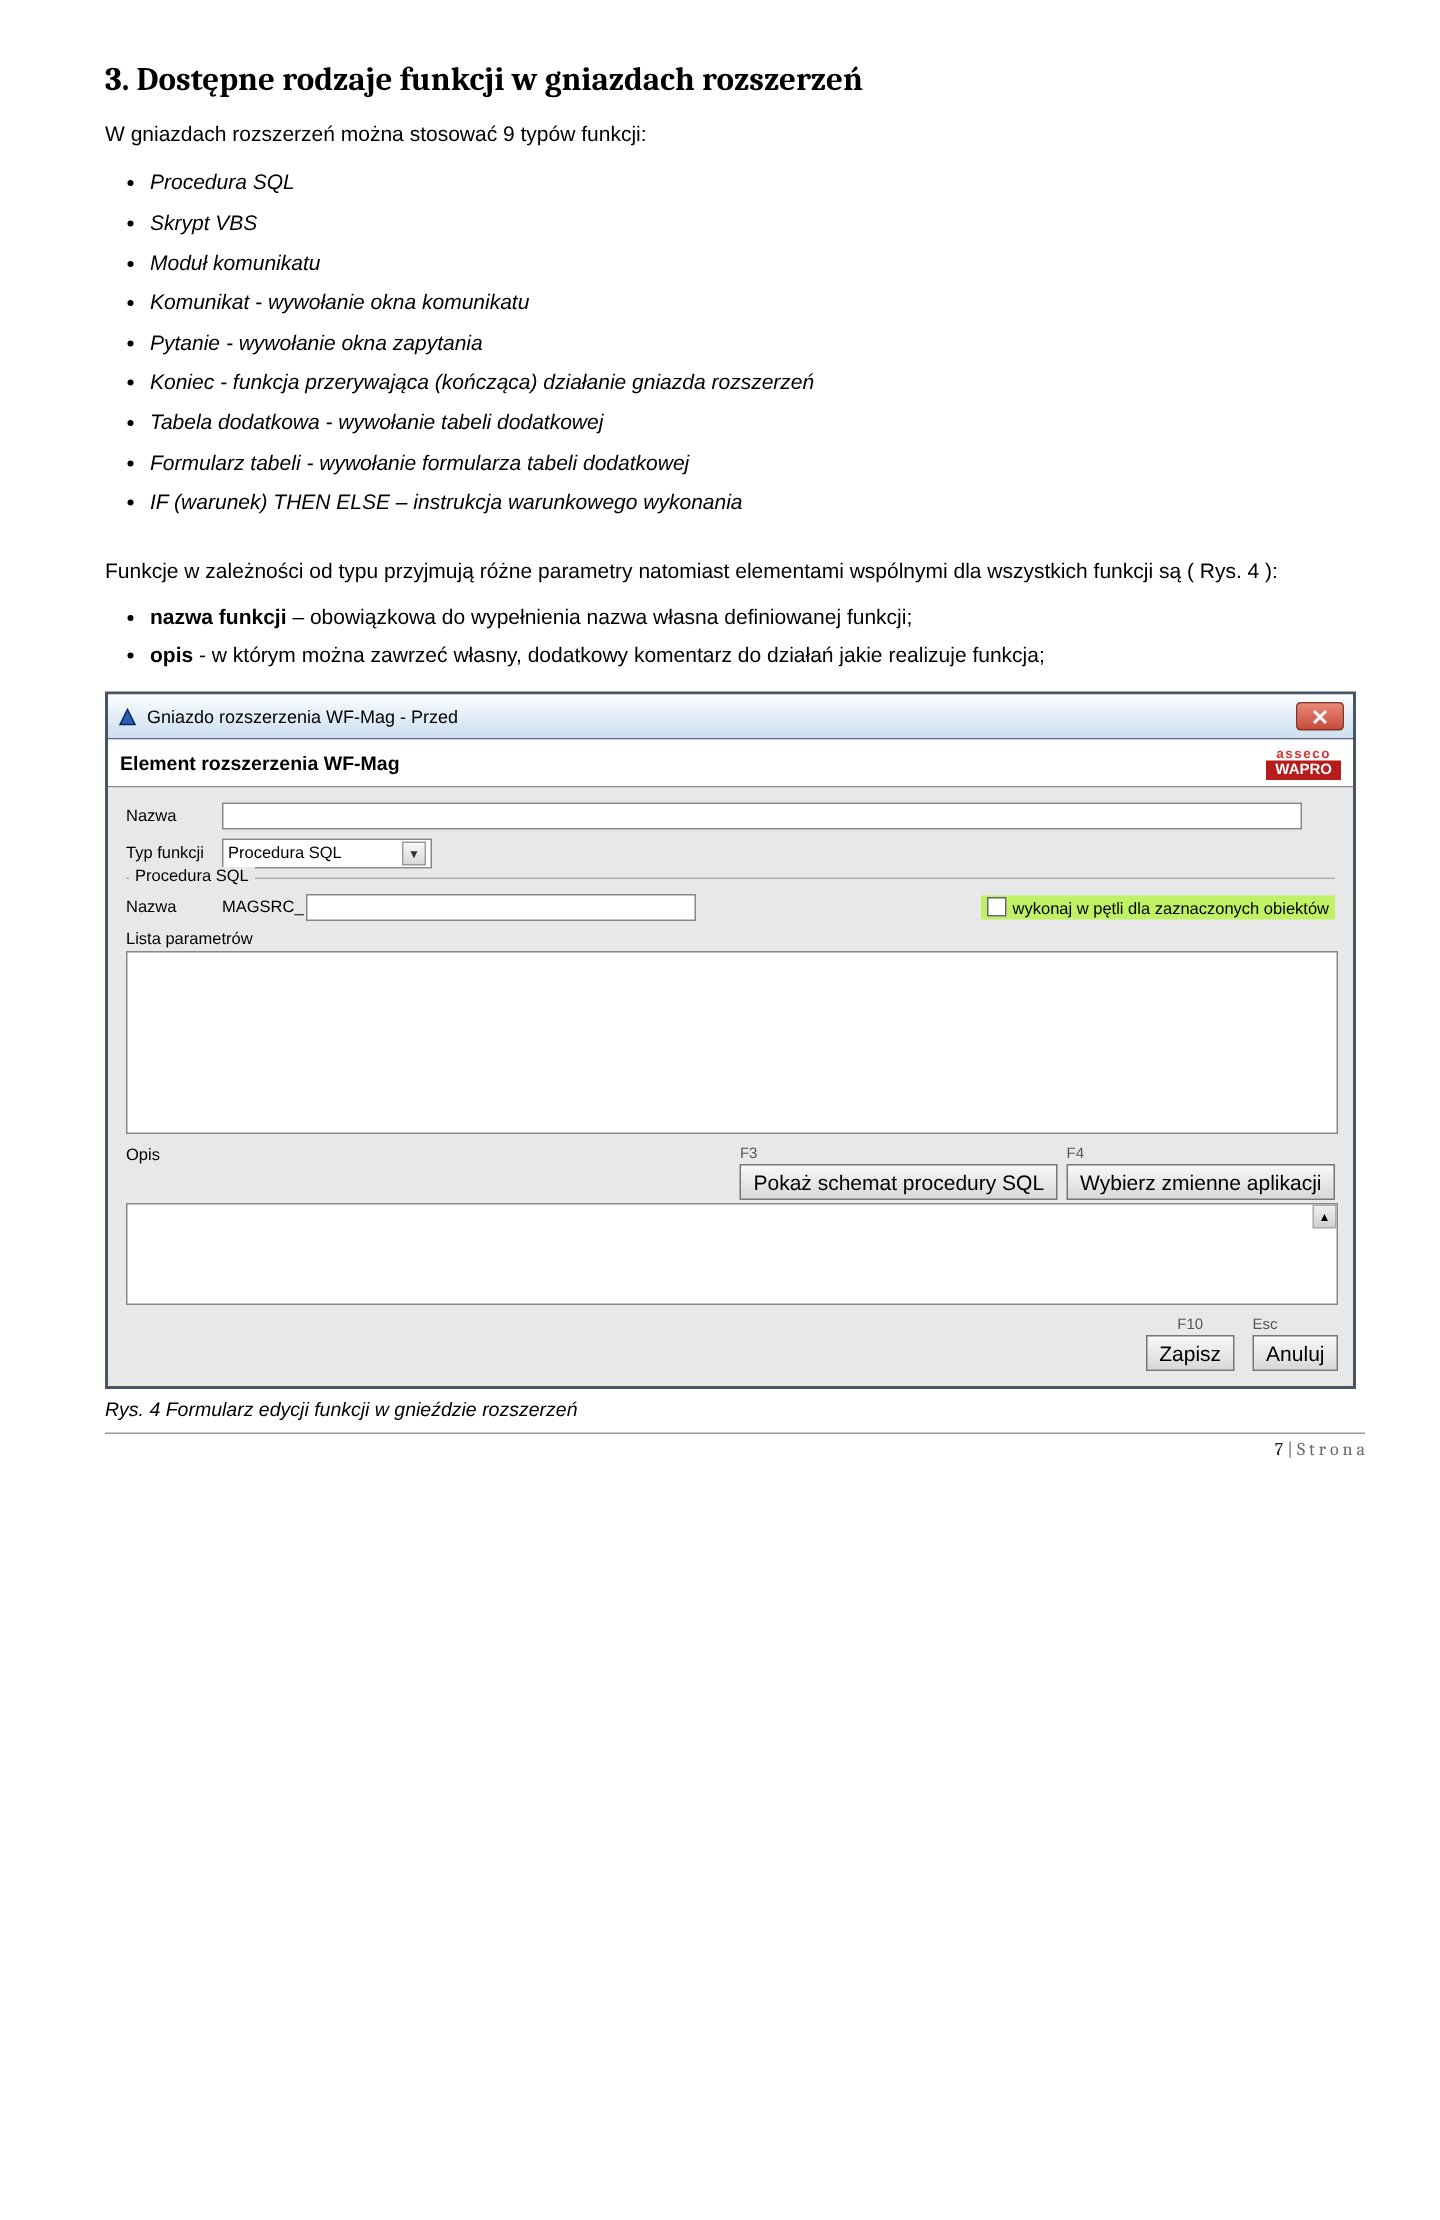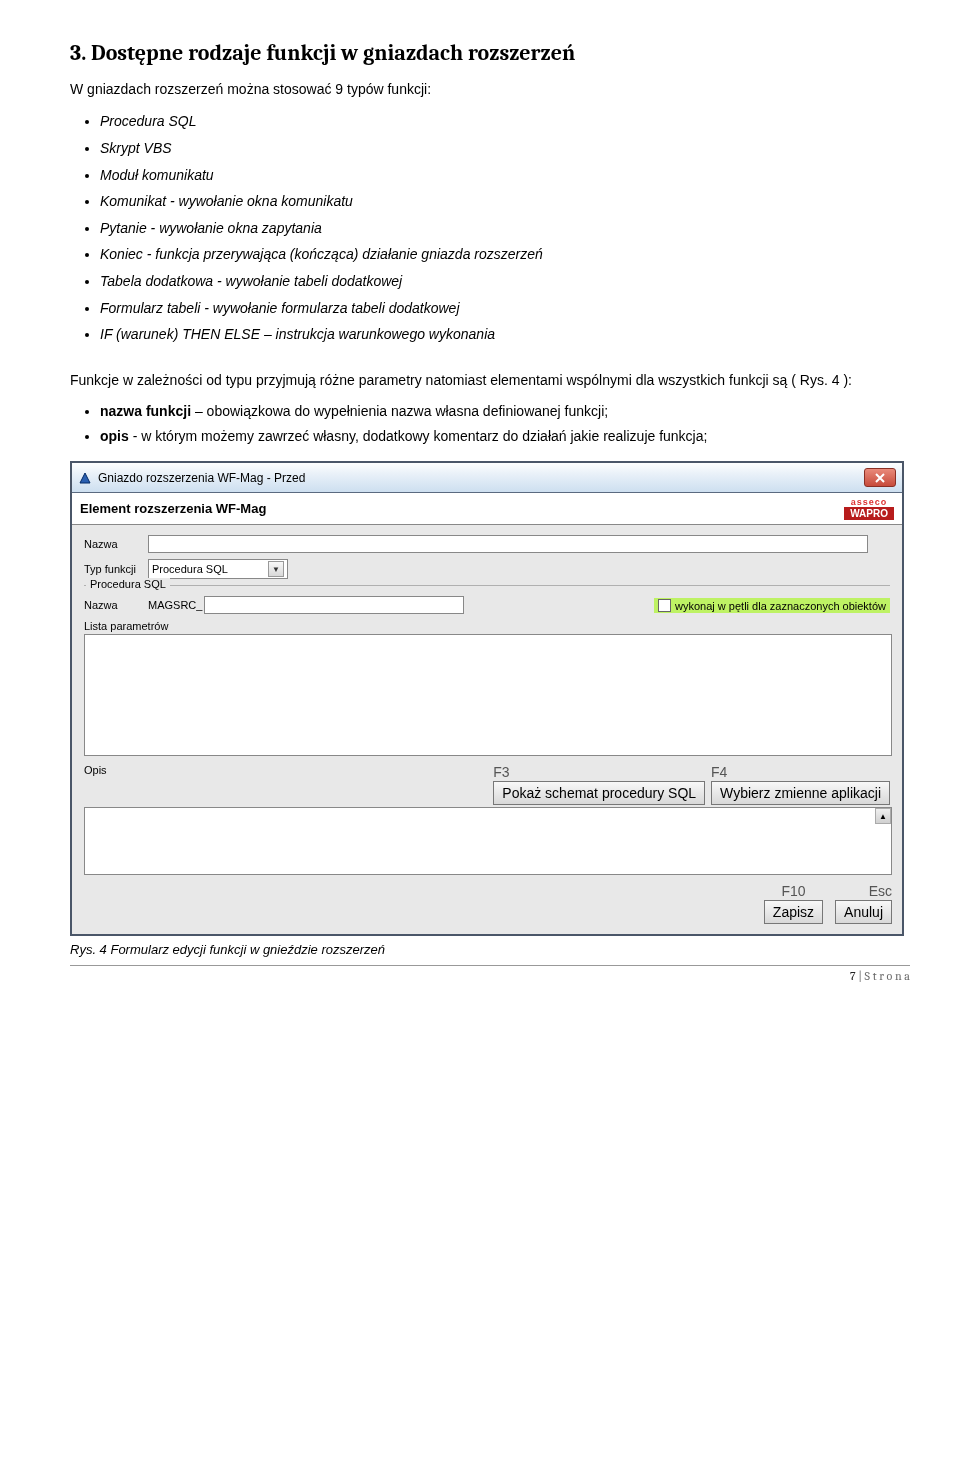--- a/index.html
+++ b/index.html
@@ -167,21 +167,21 @@
     margin-top: 4px;
   }
   .btn {
     border: 1px solid #777;
     background: linear-gradient(to bottom,#f8f8f8,#d8d8d8);
     padding: 3px 8px;
     font-size: 14px;
     white-space: nowrap;
   }
   .fkey {
-    font-size: 14px; color: #555; margin-bottom: 1px;
+    font-size: 10px; color: #555; margin-bottom: 1px;
   }
   .btnstack { display: flex; flex-direction: column; align-items: flex-start; margin-left: 6px;}
   .opisbox {
     background: #fff; border: 1px solid #888;
     height: 66px; width: 100%;
     margin-top: 2px;
     position: relative;
   }
   .scroll-up {
     position: absolute; right: 0; top: 0;
@@ -232,21 +232,21 @@
   <li>IF (warunek) THEN ELSE – instrukcja warunkowego wykonania</li>
 </ul>
 
 <div class="para1">Funkcje w zależności od typu przyjmują różne parametry natomiast elementami wspólnymi  dla wszystkich funkcji są ( Rys. 4 ):</div>
 
 <ul class="desc-list">
   <li>
     <span class="bold">nazwa funkcji</span><span> – obowiązkowa do wypełnienia nazwa własna definiowanej funkcji;</span>
   </li>
   <li>
-    <span class="bold">opis</span><span>  - w którym możemy zawrzeć własny, dodatkowy komentarz do działań jakie realizuje funkcja;</span>
+    <span class="bold">opis</span><span>  - w którym można zawrzeć własny, dodatkowy komentarz do działań jakie realizuje funkcja;</span>
   </li>
 </ul>
 
 <div class="dialog">
   <div class="dlg-title">
     <span class="tri">
       <svg width="14" height="14" viewBox="0 0 14 14">
           <polygon points="2,12 7,2 12,12" fill="#2a5fb0" stroke="#032a66" stroke-width="1"></polygon>
         </svg>
     </span>
@@ -310,21 +310,21 @@
           <div class="scroll-up">▲</div>
         </div>
       </div>
     </div>
   </div>
   <div class="footer">
     <div class="btnstack" style="align-items:center;">
       <span class="fkey">F10</span>
       <span class="btn">Zapisz</span>
     </div>
-    <div class="btnstack" style="align-items:flex-end;">
+    <div class="btnstack" style="align-items:flex-start;">
       <span class="fkey">Esc</span>
       <span class="btn">Anuluj</span>
     </div>
   </div>
 </div>
 
 <div class="caption">Rys. 4  Formularz edycji funkcji w gnieździe rozszerzeń</div>
 
 <div class="pagefoot">
   <span class="pg">7</span><span> | S t r o n a</span>

